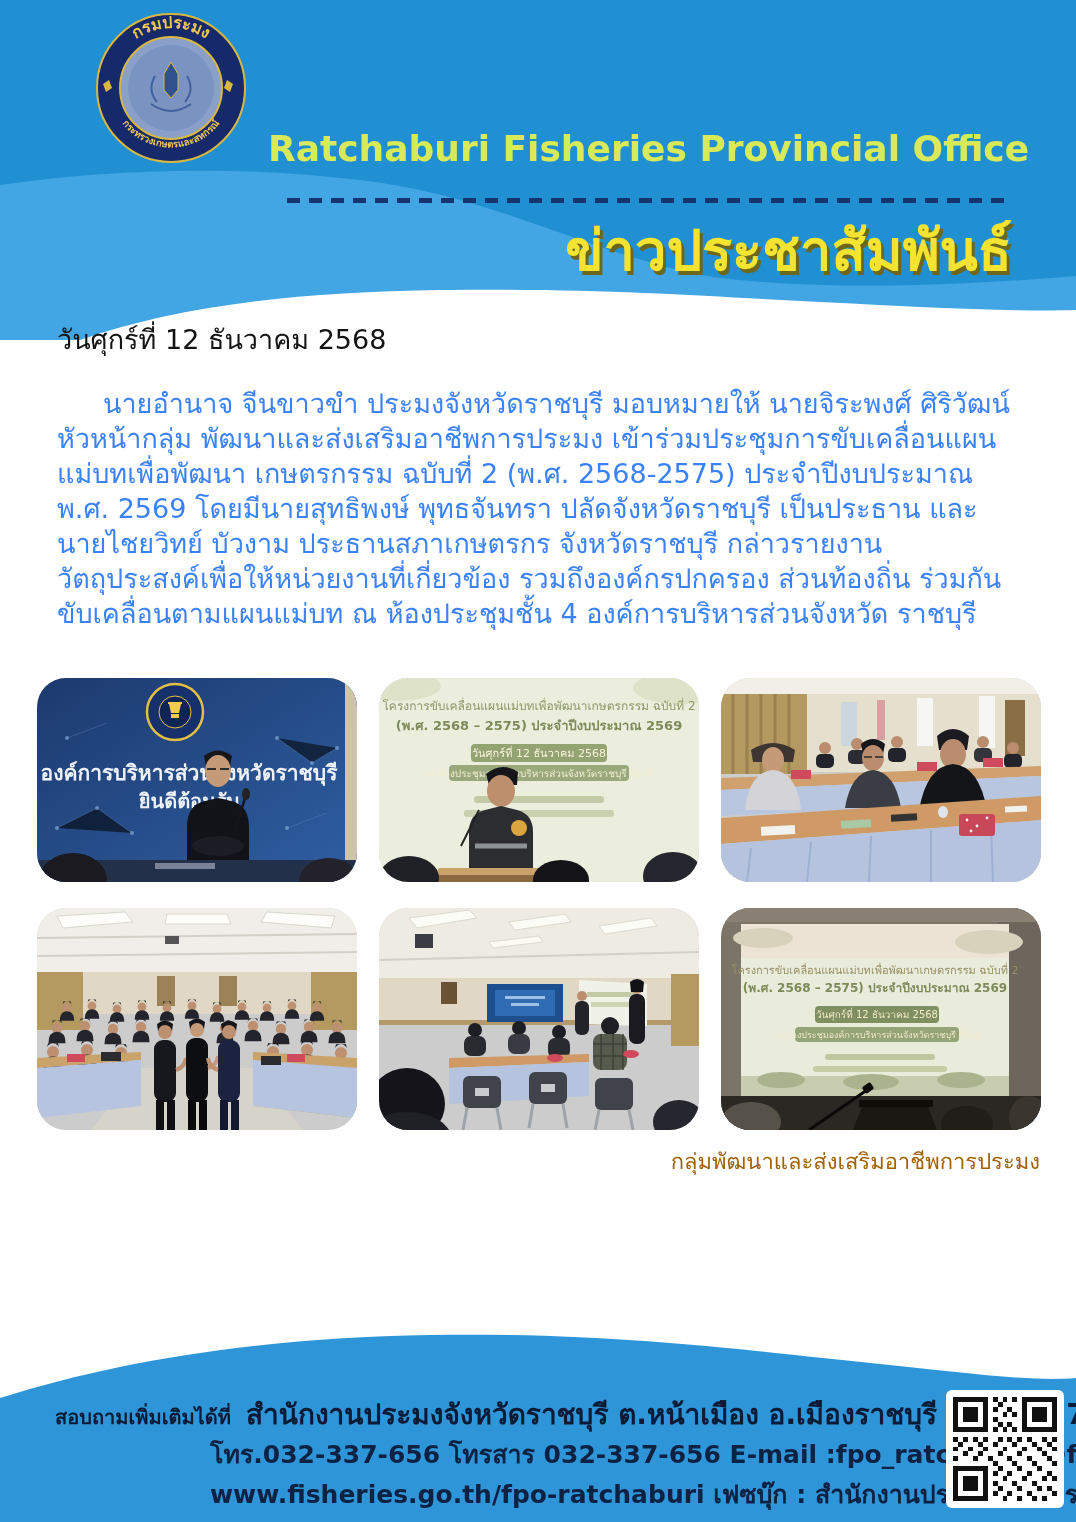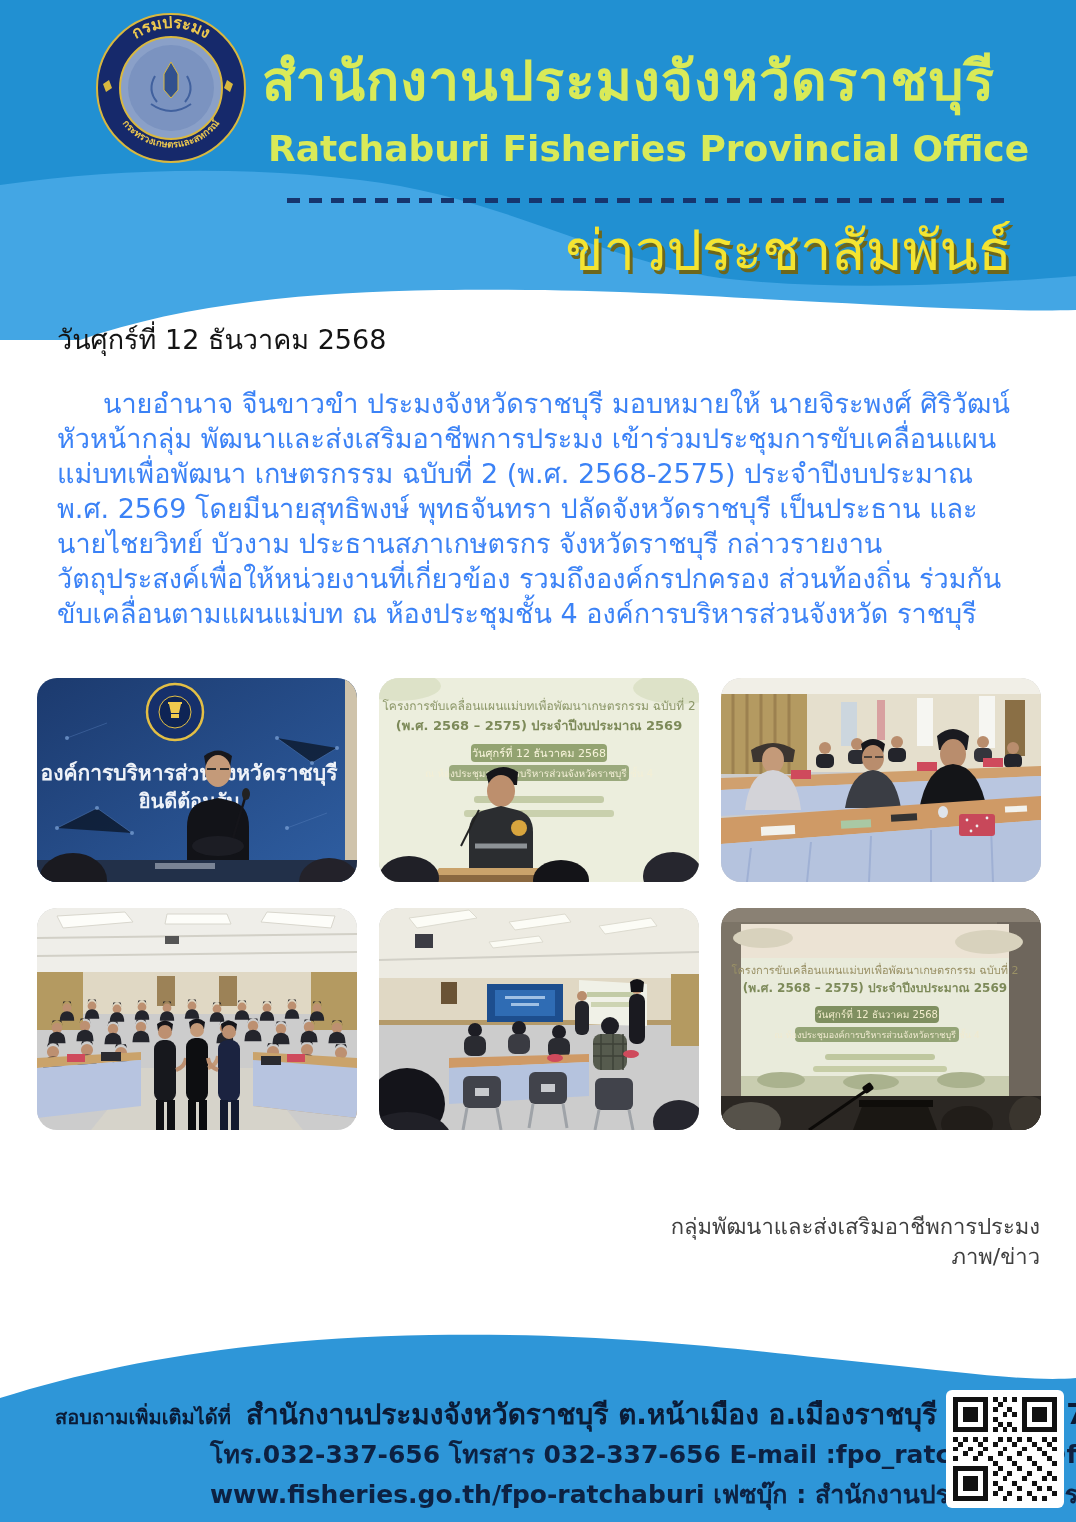--- a/index.html
+++ b/index.html
@@ -20,45 +20,45 @@
   .org-en {
     position:absolute; left:268px; top:128px;
     font-size:36px; font-weight:bold; color:#d9ea58; white-space:nowrap;
   }
   .dashed-divider {
     position:absolute; left:287px; top:198px; width:718px; height:5px;
     background:repeating-linear-gradient(90deg,#16356e 0 13px,transparent 13px 22px);
   }
   .banner-title {
     position:absolute; right:64px; top:206px;
-    font-size:56px; font-weight:normal; color:#f4e431;
+    font-size:56px; font-weight:bold; color:#f4e431;
     text-shadow:3px 4px 0 #6d671c; white-space:nowrap;
   }
   
   .article-date {
     position:absolute; left:57px; top:318px;
     font-size:27px; color:#141414; white-space:nowrap;
   }
   .article-body {
     position:absolute; left:57px; top:386px; width:965px;
     font-size:27px; color:#3b82f6; line-height:35px; text-indent:46px;
     text-align:left;
   }
   
   .photo-grid {
     position:absolute; left:37px; top:678px; width:1004px;
     display:grid; grid-template-columns:repeat(3,320px);
     grid-template-rows:204px 222px; column-gap:22px; row-gap:26px;
   }
-  .photo { border-radius:20px; overflow:hidden; background:#ccc; }
+  .photo { border-radius:29px; overflow:hidden; background:#ccc; }
   .photo svg { display:block; width:100%; height:100%; }
   
   .photo-caption {
-    position:absolute; right:36px; top:1212px; text-align:right;
-    font-size:22px; color:#404040; line-height:30px;
+    position:absolute; right:36px; top:1147px; text-align:left;
+    font-size:22px; color:#a16207; line-height:30px;
   }
   
   .footer { position:absolute; left:0; top:1330px; width:1076px; height:192px; }
   .footer-wave { position:absolute; left:0; top:0; width:1076px; height:192px; display:block; }
   .footer-line1 { position:absolute; left:55px; top:62px; white-space:nowrap; color:#0b1b36; }
   .footer-prefix { font-size:20px; font-weight:bold; }
   .footer-address { font-size:28px; font-weight:bold; margin-left:10px; }
   .footer-line2 {
     position:absolute; left:210px; top:104px; font-size:25px; font-weight:bold;
     color:#0d2142; white-space:nowrap;
@@ -99,21 +99,20 @@
         <path id="sealBottom" d="M 17,90 A 61,61 0 0 0 135,90" fill="none"></path>
       </defs>
       <text font-size="16" font-weight="bold" fill="#edc84f">
         <textPath href="#sealTop" startOffset="50%" text-anchor="middle">กรมประมง</textPath>
       </text>
       <text font-size="9.5" font-weight="bold" fill="#edc84f">
         <textPath href="#sealBottom" startOffset="50%" text-anchor="middle">กระทรวงเกษตรและสหกรณ์</textPath>
       </text>
     </svg>
 
-    <div class="org-th">สำนักงานประมงจังหวัดราชบุรี</div>
     <div class="org-en">Ratchaburi Fisheries Provincial Office</div>
     <div class="dashed-divider"></div>
     <div class="banner-title">ข่าวประชาสัมพันธ์</div>
   </div>
 
   <p class="article-date">วันศุกร์ที่ 12 ธันวาคม 2568</p>
   <p class="article-body">นายอำนาจ จีนขาวขำ ประมงจังหวัดราชบุรี มอบหมายให้ นายจิระพงศ์ ศิริวัฒน์ หัวหน้ากลุ่ม พัฒนาและส่งเสริมอาชีพการประมง เข้าร่วมประชุมการขับเคลื่อนแผนแม่บทเพื่อพัฒนา เกษตรกรรม ฉบับที่ 2 (พ.ศ. 2568-2575) ประจำปีงบประมาณ พ.ศ. 2569 โดยมีนายสุทธิพงษ์ พุทธจันทรา ปลัดจังหวัดราชบุรี เป็นประธาน และนายไชยวิทย์ บัวงาม ประธานสภาเกษตรกร จังหวัดราชบุรี กล่าวรายงาน วัตถุประสงค์เพื่อให้หน่วยงานที่เกี่ยวข้อง รวมถึงองค์กรปกครอง ส่วนท้องถิ่น ร่วมกันขับเคลื่อนตามแผนแม่บท ณ ห้องประชุมชั้น 4 องค์การบริหารส่วนจังหวัด ราชบุรี</p>
 
   <div class="photo-grid">
 
@@ -402,21 +401,20 @@
         <rect x="142" y="176" width="10" height="8" rx="2" fill="#0c0a08" transform="rotate(-35 147 180)"></rect>
         <ellipse cx="30" cy="214" rx="30" ry="20" fill="#56524a"></ellipse>
         <ellipse cx="246" cy="216" rx="26" ry="18" fill="#211d19"></ellipse>
         <ellipse cx="308" cy="210" rx="20" ry="22" fill="#3a352e"></ellipse>
       </svg>
     </div>
   </div>
 
   <div class="photo-caption">
     <div>กลุ่มพัฒนาและส่งเสริมอาชีพการประมง</div>
-    <div>ภาพ/ข่าว</div>
   </div>
 
   <div class="footer">
     <svg class="footer-wave" viewBox="0 0 1076 192" preserveAspectRatio="none">
       <path d="M0,68 C120,30 260,8 430,5 C620,2 760,22 880,34 C960,42 1030,52 1076,48 L1076,192 L0,192 Z" fill="#2e96d8"></path>
     </svg>
     <div class="footer-line1">
       <span class="footer-prefix">สอบถามเพิ่มเติมได้ที่</span>
       <span class="footer-address">สำนักงานประมงจังหวัดราชบุรี ต.หน้าเมือง อ.เมืองราชบุรี จ.ราชบุรี 70000</span>
     </div>

